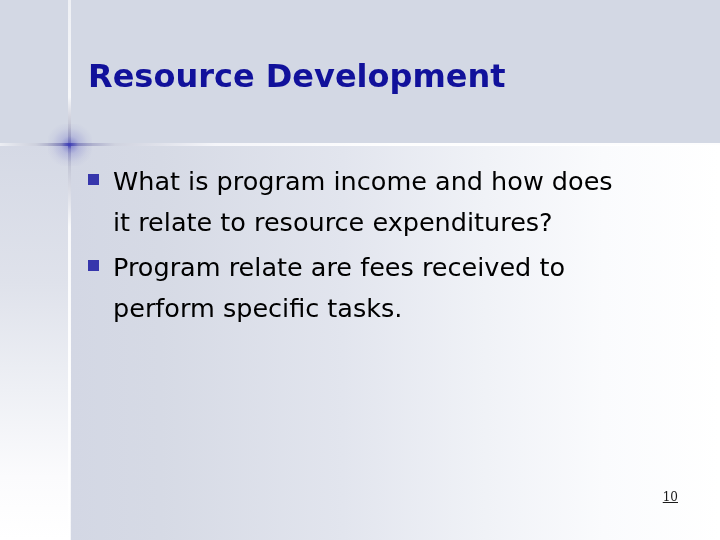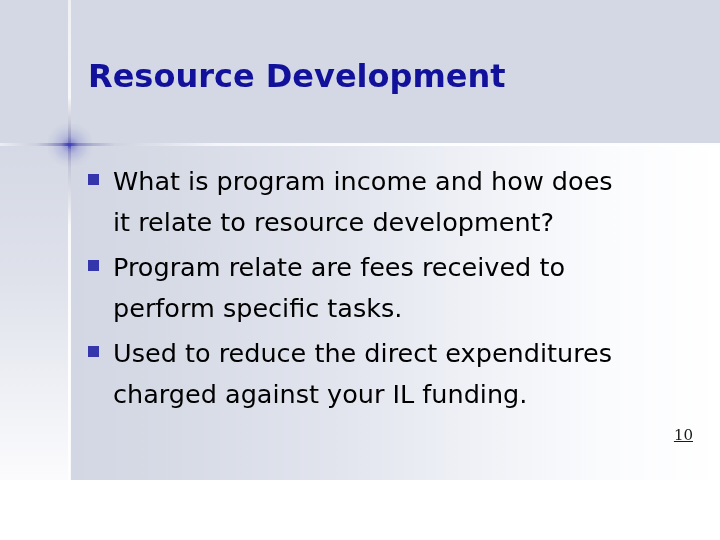--- a/index.html
+++ b/index.html
@@ -4,21 +4,21 @@
 <style>
   html, body {
     margin: 0;
     padding: 0;
     background: #ffffff;
   }
 
   #slide {
     position: relative;
     width: 720px;
-    height: 480px;
+    height: 540px;
     overflow: hidden;
     font-family: "DejaVu Sans", sans-serif;
     background: #ffffff;
   }
 
   
 
   
   .bg-header {
     position: absolute;
@@ -152,24 +152,24 @@
   }
 
   .bullet-1 .bullet-text { max-width: 500px; }
   .bullet-2 .bullet-text { max-width: 560px; }
   .bullet-3 .bullet-text { max-width: 582px; }
 
   
 
   .page-number {
     position: absolute;
-    right: 27px;
+    right: 42px;
     bottom: 36px;
     font-family: "DejaVu Serif", serif;
-    font-size: 15px;
+    font-size: 12px;
     color: #1a1a1a;
     text-decoration: underline;
   }
 </style>
 </head>
 <body>
 
 <div id="slide">
 
   <div class="bg-header"></div>
@@ -179,30 +179,26 @@
   <div class="rule-v"></div>
   <div class="rule-h"></div>
   <div class="cross-glow"></div>
 
   <div class="title">Resource Development</div>
 
   <div class="content">
 
     <div class="bullet-row bullet-1">
       <span class="bullet-mark"></span>
-      <span class="bullet-text">What is program income and how does it relate to resource development?</span>
+      <span class="bullet-text">What is program income and how does it relate to resource expenditures?</span>
     </div>
 
     <div class="bullet-row bullet-2">
       <span class="bullet-mark"></span>
       <span class="bullet-text">Program relate are fees received to perform specific tasks.</span>
     </div>
 
-    <div class="bullet-row bullet-3">
-      <span class="bullet-mark"></span>
-      <span class="bullet-text">Used to reduce the direct expenditures charged against your IL funding.</span>
-    </div>
 
   </div>
 
   <div class="page-number">10</div>
 
 </div>
 
 </body></html>

